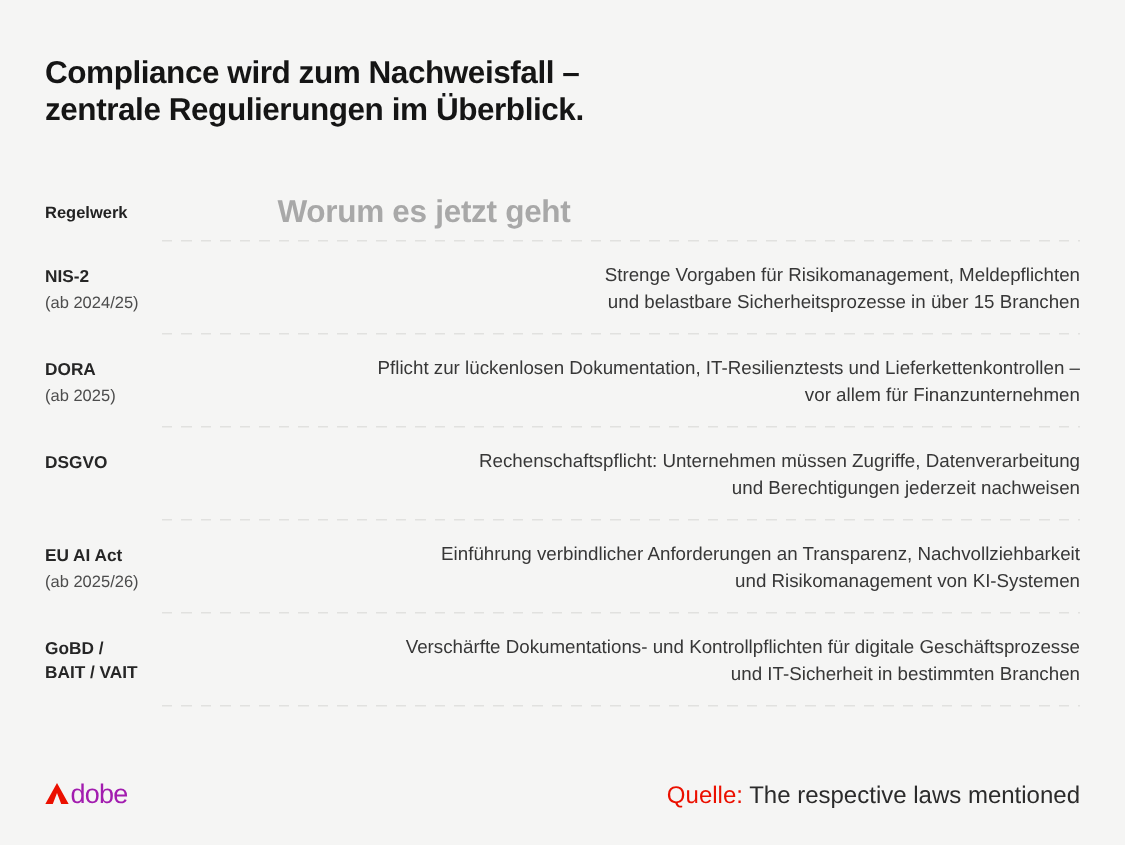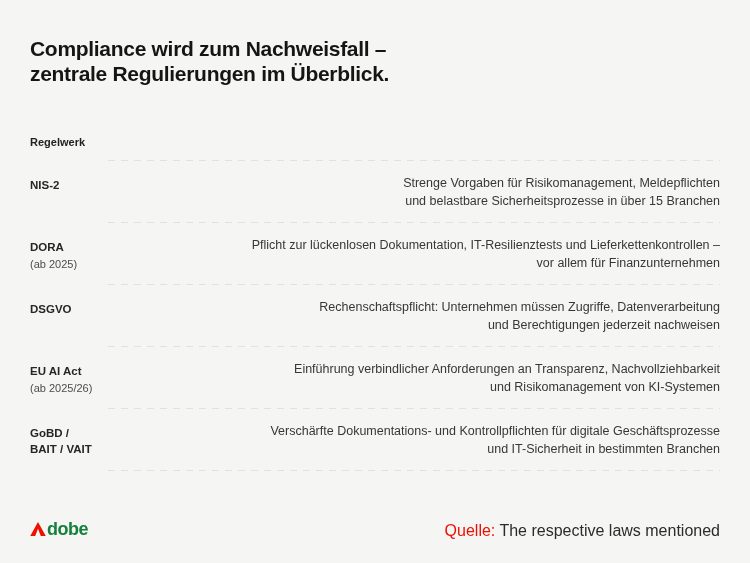--- a/index.html
+++ b/index.html
@@ -91,24 +91,24 @@
   }
   .adobe-wordmark {
     display: flex;
     align-items: flex-end;
     gap: 1px;
     color: #eb1000;
   }
   .adobe-a-icon { display: block; margin-bottom: 1px; }
   .adobe-rest {
     font-size: 18px;
-    font-weight: 700;
+    font-weight: 400;
     letter-spacing: -0.5px;
     line-height: 16px;
-    color: #15803d;
+    color: #a21caf;
   }
   .source {
     font-size: 16px;
     line-height: 13px;
     color: #2b2b2b;
   }
   .source-label {
     color: #eb1000;
   }
 </style>
@@ -117,26 +117,28 @@
 
 <div class="page">
 
   <div class="title">Compliance wird zum Nachweisfall –
 zentrale Regulierungen im Überblick.</div>
 
   <div class="table">
 
     <div class="thead">
       <div class="th-left">Regelwerk</div>
+      <div class="th-right">Worum es jetzt geht</div>
     </div>
     <div class="divider"></div>
 
     <div class="row">
       <div class="row-label-block">
         <div class="row-label">NIS-2</div>
+        <div class="row-since">(ab 2024/25)</div>
       </div>
       <div class="row-desc">Strenge Vorgaben für Risikomanagement, Meldepflichten
 und belastbare Sicherheitsprozesse in über 15 Branchen</div>
     </div>
     <div class="divider"></div>
 
     <div class="row">
       <div class="row-label-block">
         <div class="row-label">DORA</div>
         <div class="row-since">(ab 2025)</div>

